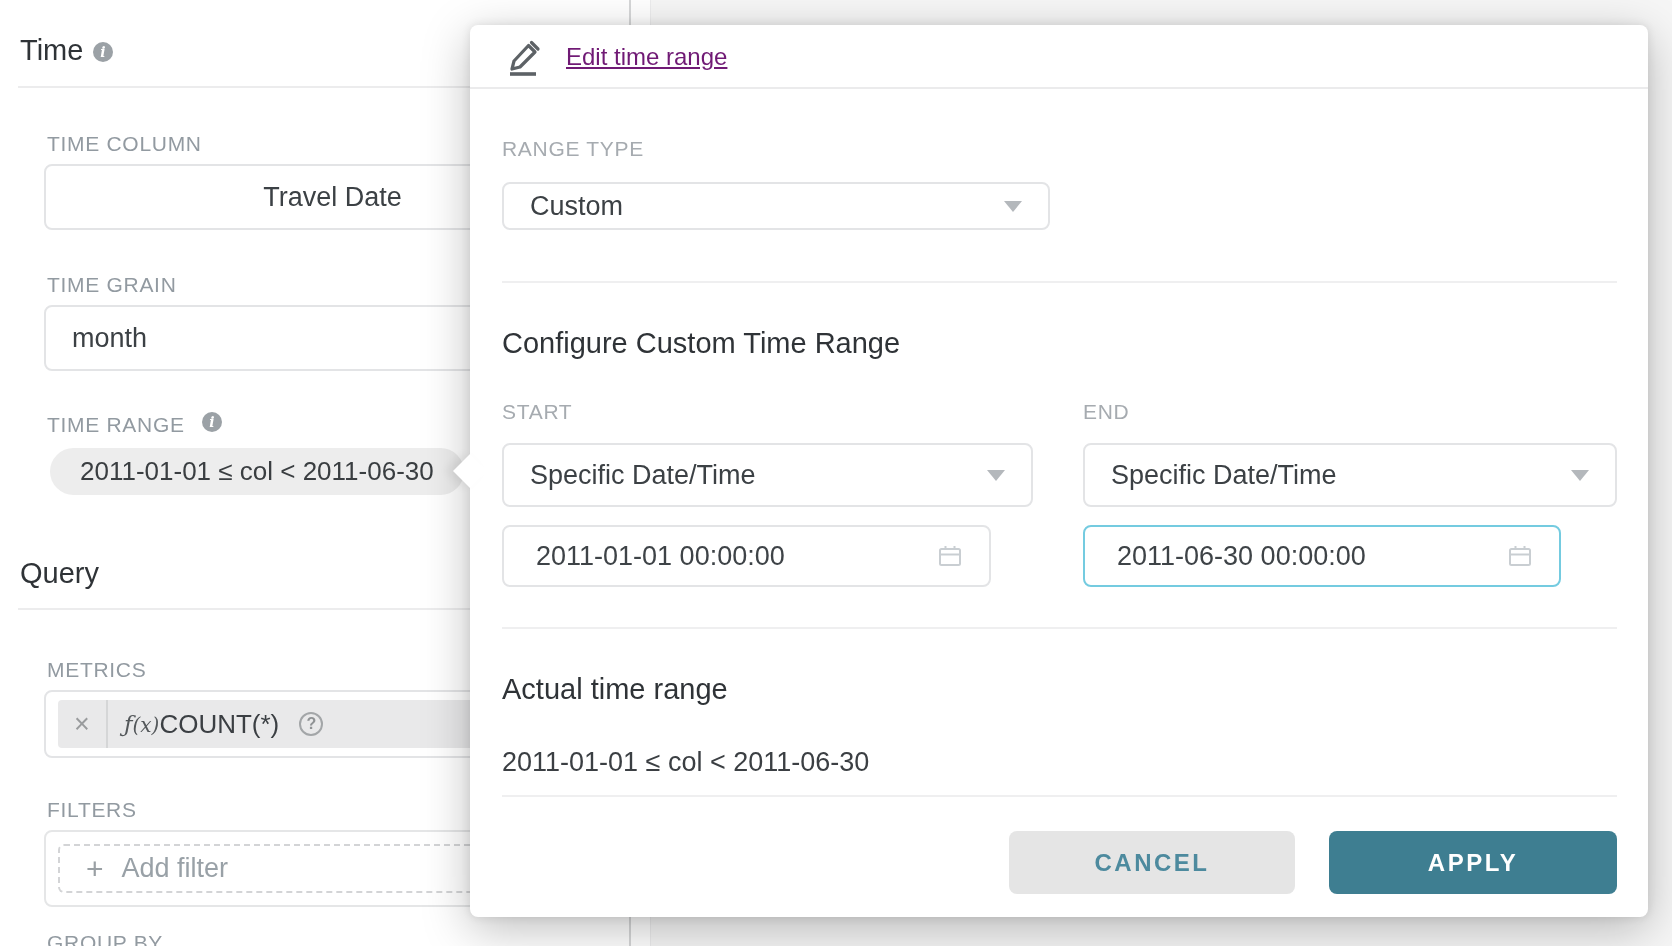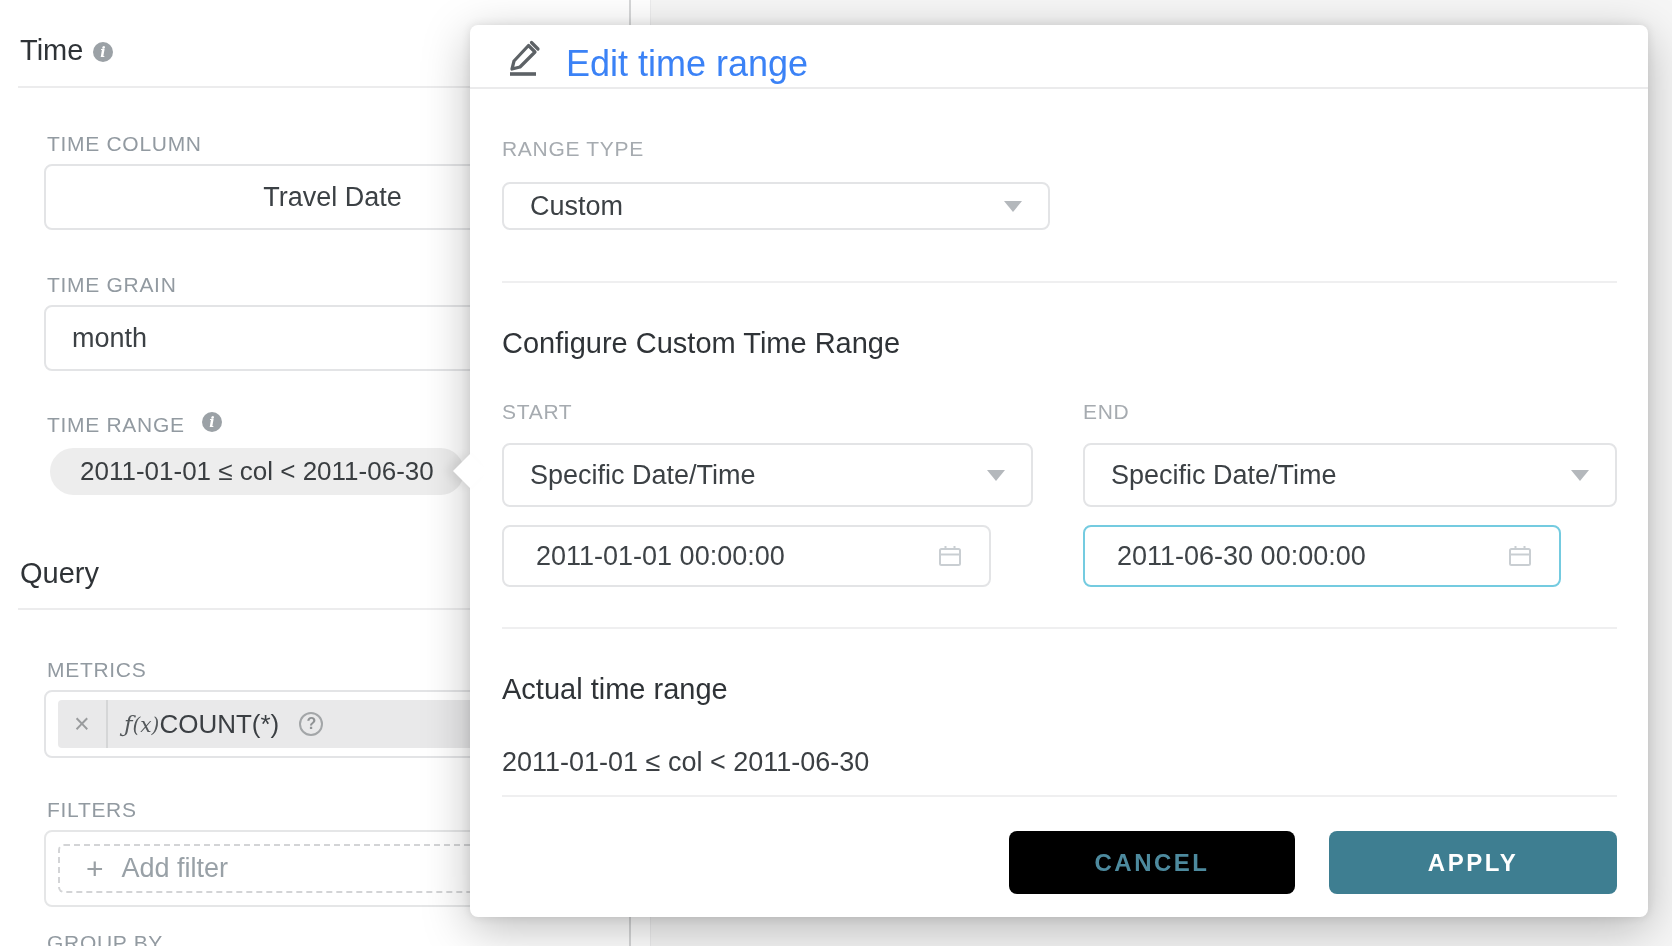--- a/index.html
+++ b/index.html
@@ -61,21 +61,21 @@
   .right-zone{background:#f6f6f6;}
   
   .popover{
     background:#fff;border-radius:8px;z-index:10;
     box-shadow:0 0 10px rgba(0,0,0,.10),0 12px 48px rgba(0,0,0,.26);
   }
   .popover-arrow{
     position:absolute;left:-12px;top:434px;width:24px;height:24px;background:#fff;
     transform:rotate(45deg);box-shadow:-5px 5px 10px rgba(0,0,0,.07);
   }
-  .popover-title{font-size:36px;color:#3b82f6;}
+  .popover-title{font-size:24px;color:#701a75;text-decoration:underline;}
   .modal-label{font-size:21px;color:#a6abb0;letter-spacing:.7px;}
   .dt-wrap{box-sizing:border-box;}
   .dt-input{
     width:100%;height:100%;box-sizing:border-box;border:2px solid #e3e4e6;border-radius:8px;
     font-size:27px;color:#3e4347;padding:0 70px 0 32px;outline:none;background:#fff;
     font-family:"Liberation Sans","DejaVu Sans",sans-serif;
   }
   .dt-input.focused{border-color:#74cbe0;}
   .cal-icon{position:absolute;right:28px;top:50%;margin-top:-13px;}
   .btn{
@@ -205,19 +205,19 @@
     </span>
   </div>
 
   <div class="abs hdiv" style="left:32px;top:602px;width:1115px;background:#efeff0;"></div>
 
   <div class="abs section-heading" style="left:32px;top:648px;">Actual time range</div>
   <div class="abs" style="left:32px;top:722px;font-size:27px;color:#3b3f43;">2011-01-01 ≤ col &lt; 2011-06-30</div>
 
   <div class="abs hdiv" style="left:32px;top:770px;width:1115px;background:#efeff0;"></div>
 
-  <button class="abs btn" style="left:539px;top:806px;width:286px;height:63px;background:#000000;color:#4d8a9e;">
+  <button class="abs btn" style="left:539px;top:806px;width:286px;height:63px;background:#e5e5e5;color:#4d8a9e;">
     <span>CANCEL</span>
   </button>
   <button class="abs btn" style="left:859px;top:806px;width:288px;height:63px;background:#3e7e91;color:#ffffff;">
     <span>APPLY</span>
   </button>
 </div>
 
 </body></html>

